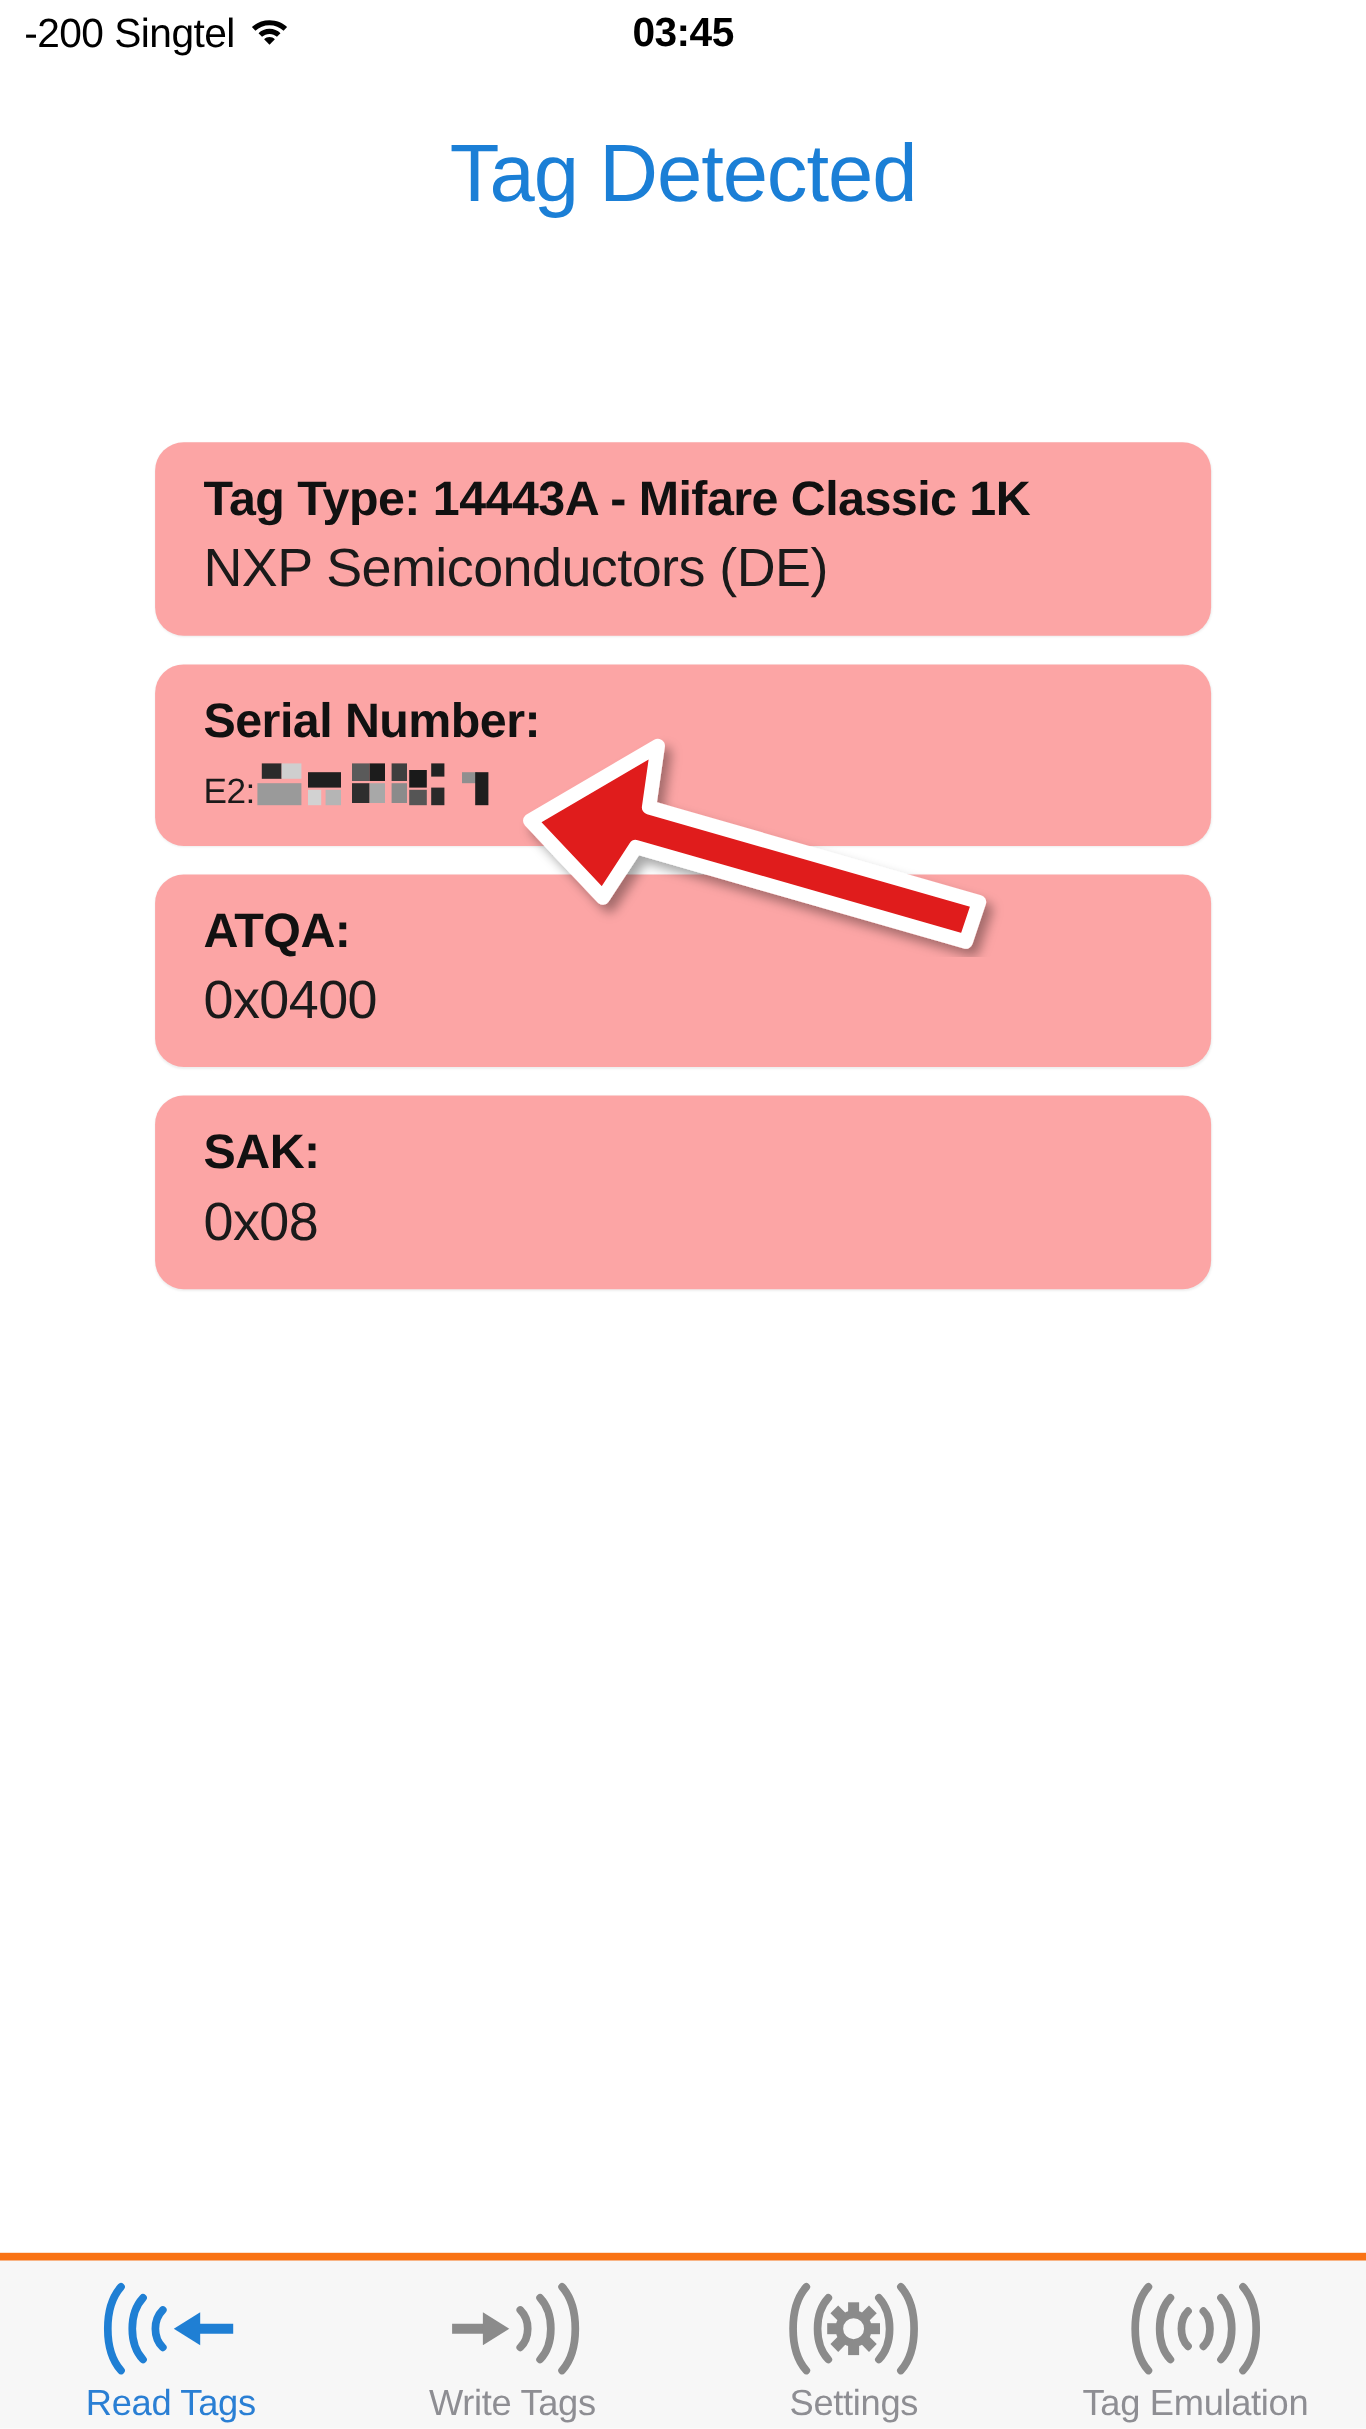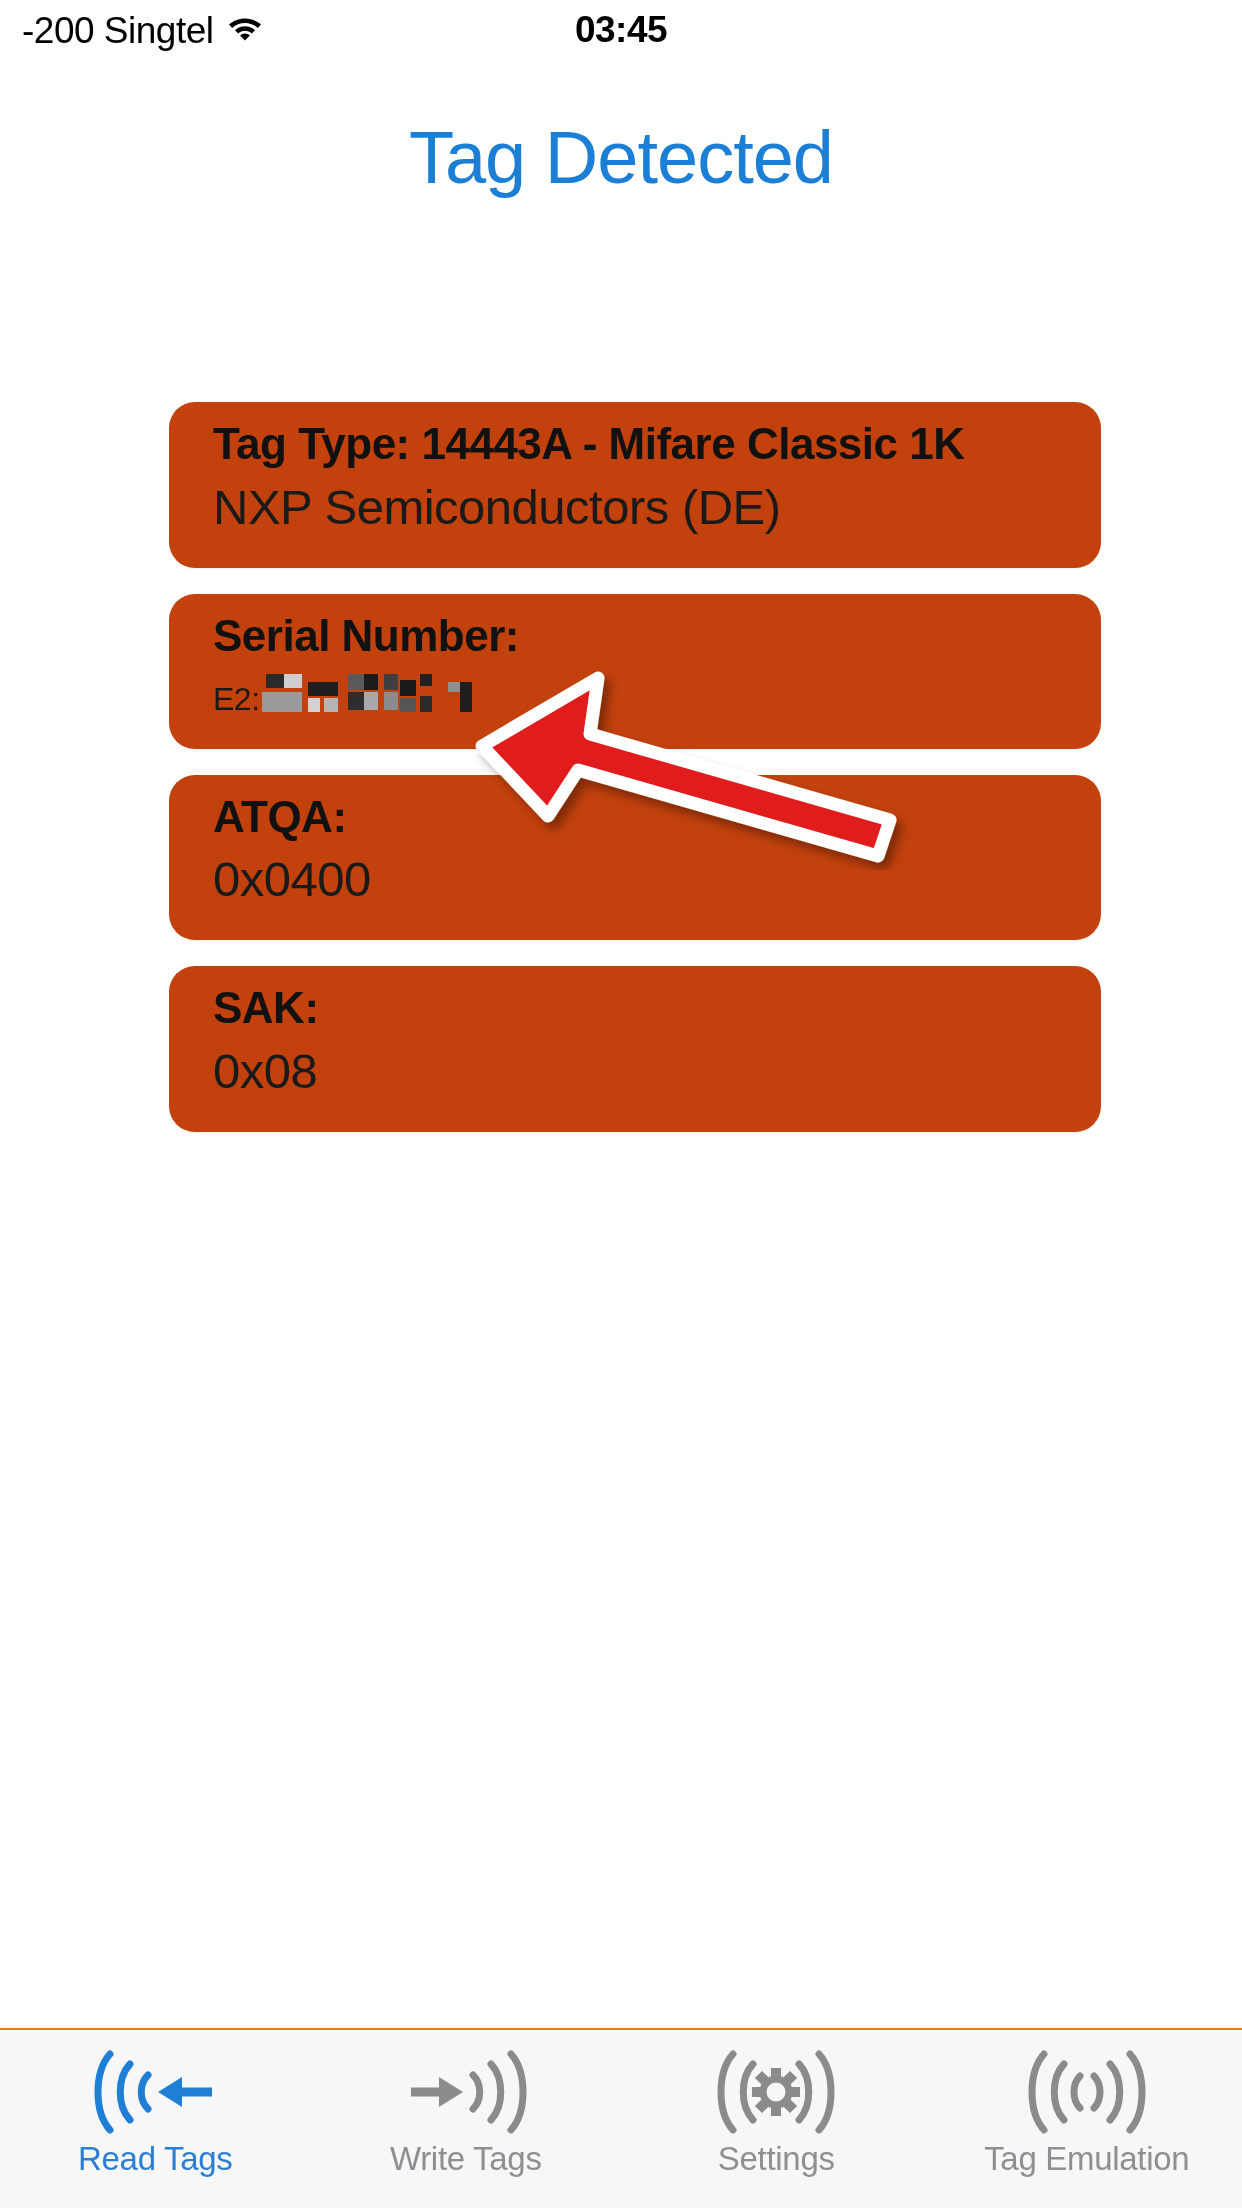--- a/index.html
+++ b/index.html
@@ -49,26 +49,25 @@
   .page-title{
     position:absolute; top:115px; left:0; width:1242px;
     text-align:center;
     font-size:74px; font-weight:400; letter-spacing:-1px;
     color:#1b7fd6;
   }
 
   
   .cards{ position:absolute; left:141px; top:402px; width:960px; }
   .card{
-    background:#c2410c;
+    background:#fca5a5;
     border-radius:26px;
-    padding:16px 44px 30px 44px;
+    padding:26px 44px 30px 44px;
     margin-bottom:26px;
     box-shadow:0 1px 2px rgba(0,0,0,0.07);
-    margin-left:28px;
   }
   .card-title{
     font-size:44px; font-weight:700; color:#111;
     letter-spacing:-0.5px; line-height:1.18;
     white-space:nowrap;
   }
   .card-value{
     font-size:49px; font-weight:400; color:#1a1a1a;
     letter-spacing:-0.5px; line-height:1.22; margin-top:8px;
   }
@@ -86,23 +85,23 @@
   .redact i{ position:absolute; display:block; }
 
   
   .annot-arrow{
     position:absolute; left:470px; top:660px;
     width:460px; height:210px; pointer-events:none;
   }
 
   
   .tabbar{
-    position:absolute; left:0; bottom:0; width:1242px; height:180px;
+    position:absolute; left:0; bottom:0; width:1242px; height:160px;
     background:#f7f7f7;
-    border-top:2px solid #f97316;
+    border-top:7px solid #f97316;
     display:flex;
   }
   .tab{
     flex:1; display:flex; flex-direction:column;
     align-items:center; justify-content:flex-start;
     padding-top:18px;
   }
   .tab .icon{ height:88px; display:flex; align-items:center; justify-content:center; }
   .tab .label{
     font-size:33px; letter-spacing:-0.3px; margin-top:4px;

